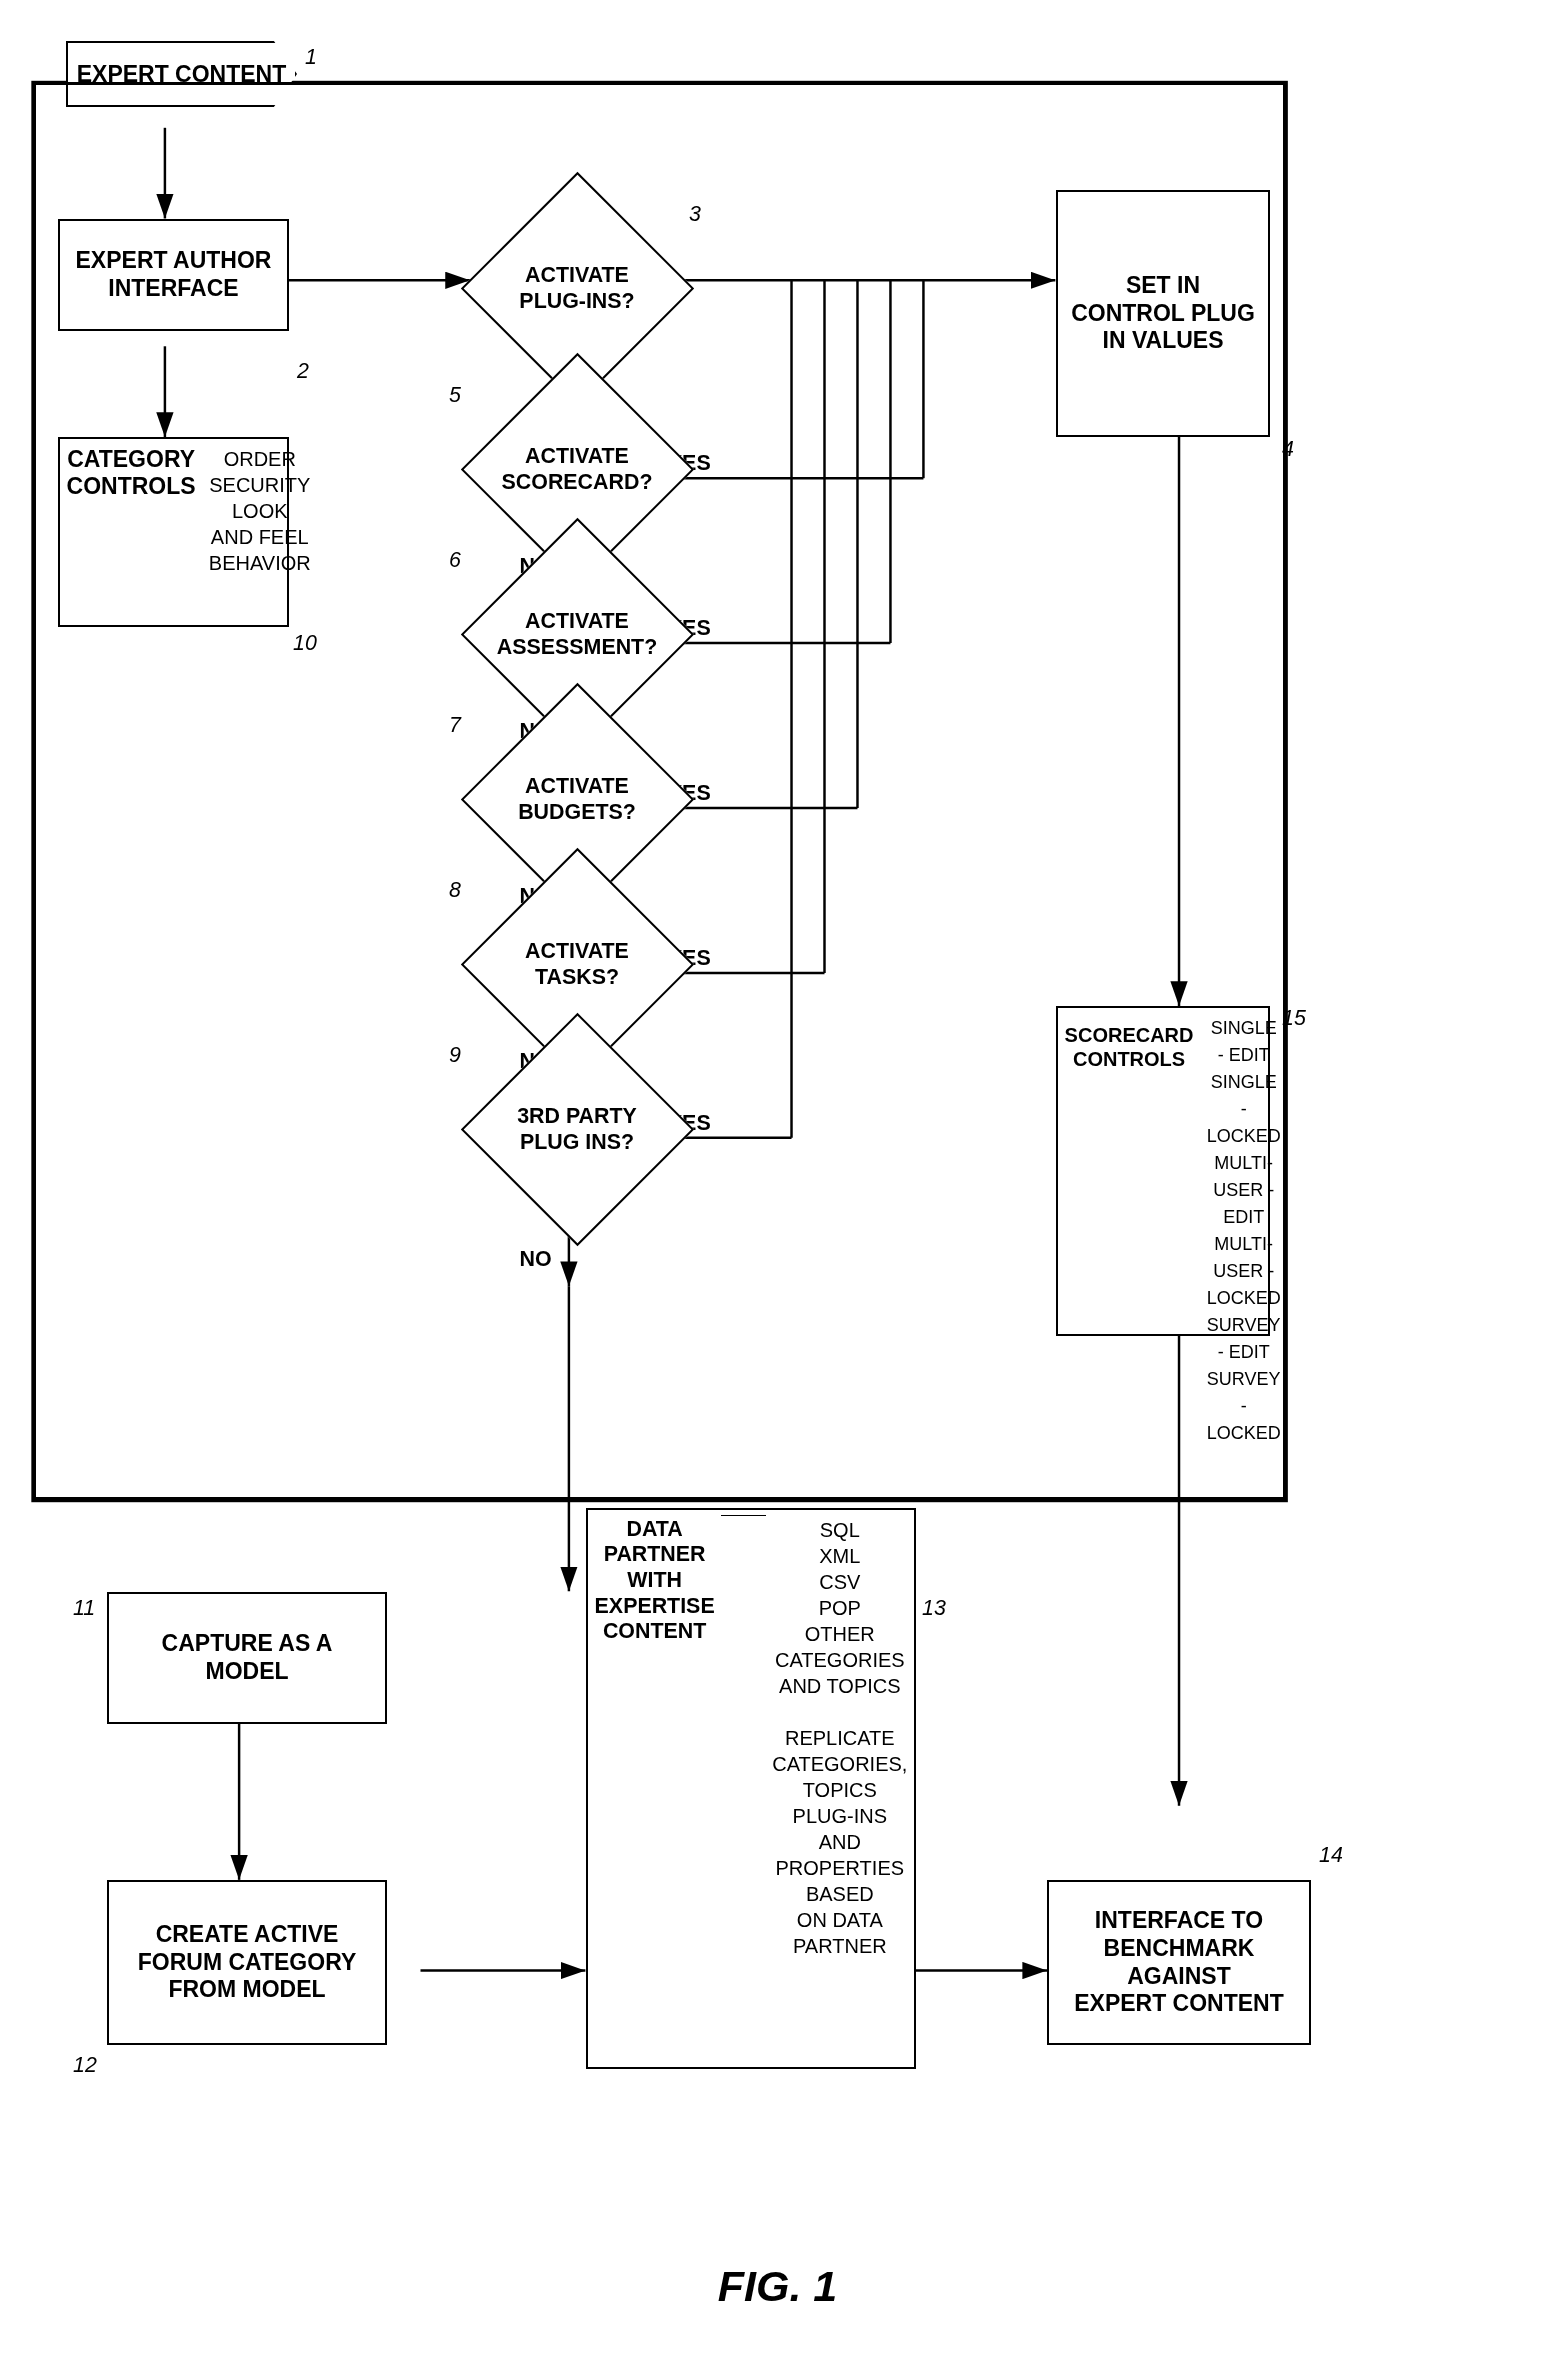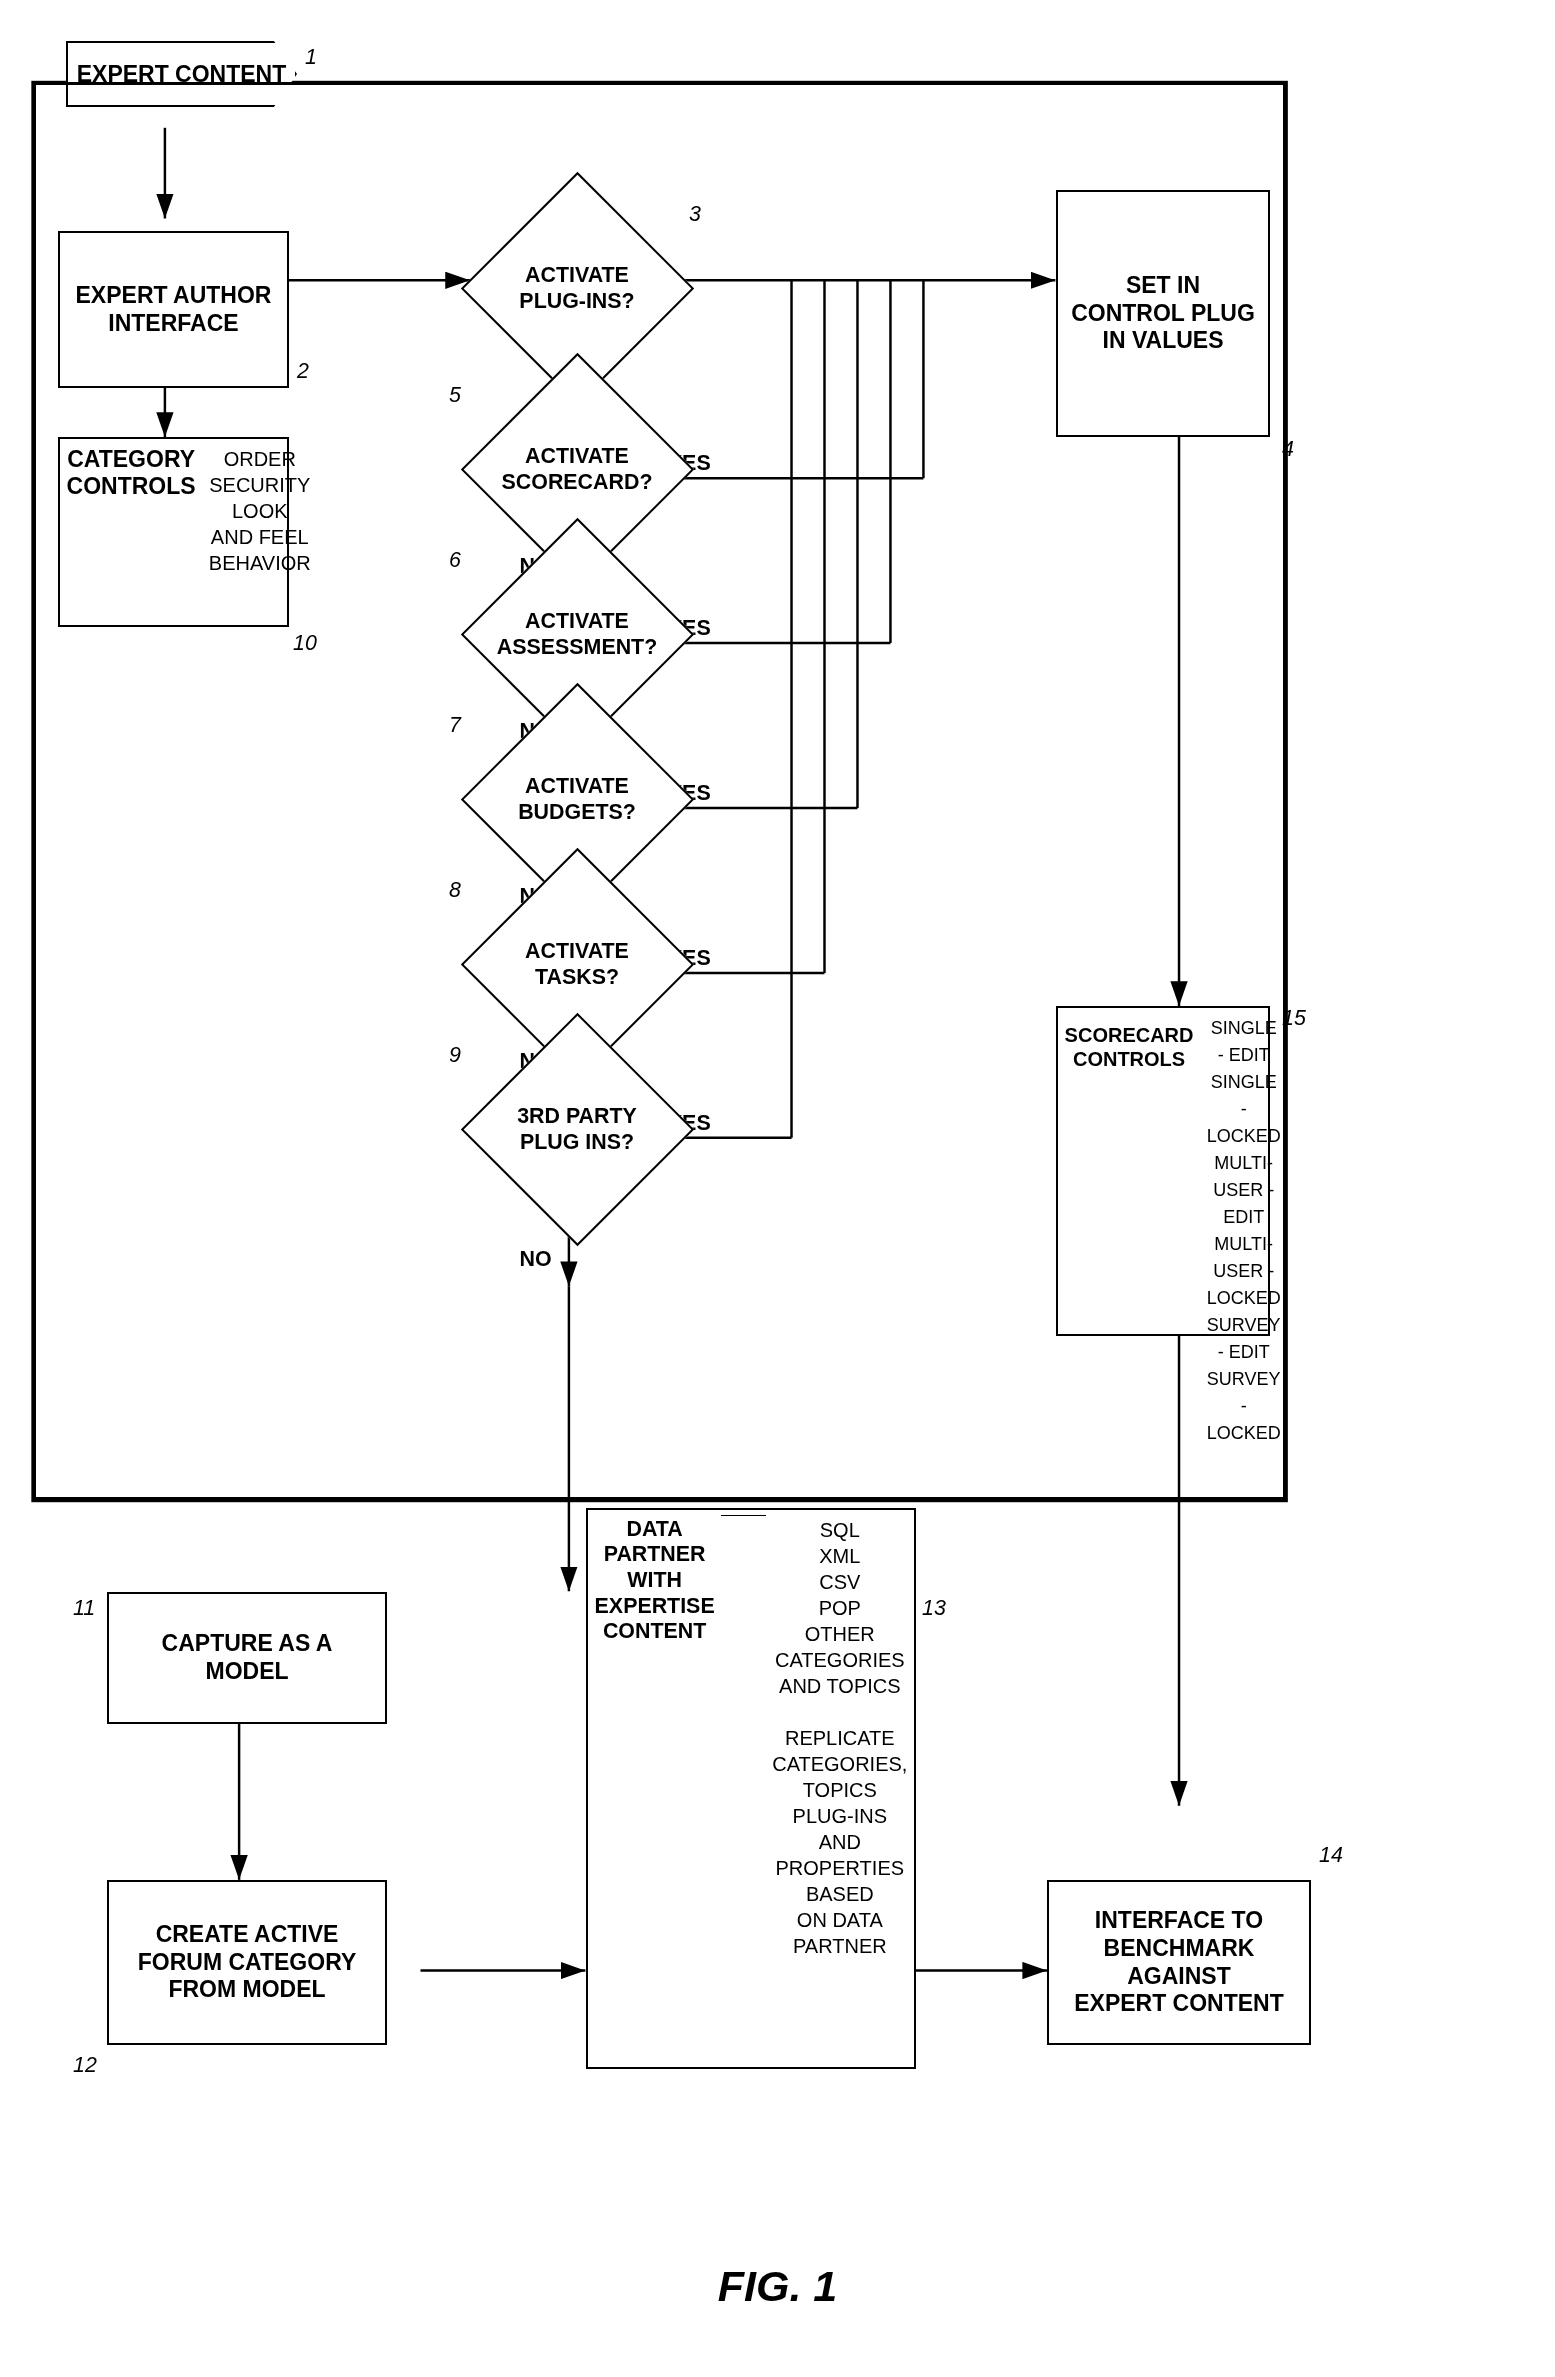--- a/index.html
+++ b/index.html
@@ -221,21 +221,21 @@
 
   <div style="
     position: absolute;
     top: 82px; left: 33px;
     width: 1253px; height: 1418px;
     border: 3.3px solid #000;
     background: transparent;
   "></div>
 
   <div class="box" style="
-    top: 219px; left: 58px; width: 231px; height: 157px; margin-top: 12px;
+    top: 219px; left: 58px; width: 231px; height: 112px;
   ">
     <span style="white-space: pre-line;">EXPERT AUTHOR
 INTERFACE</span>
   </div>
   <span class="label-num" style="top: 359px; left: 297px;">2</span>
 
   <div class="box split-box" style="
     top: 437px; left: 58px; width: 231px; height: 190px; padding: 0;
   ">
     <div class="box-top">CATEGORY CONTROLS</div>

